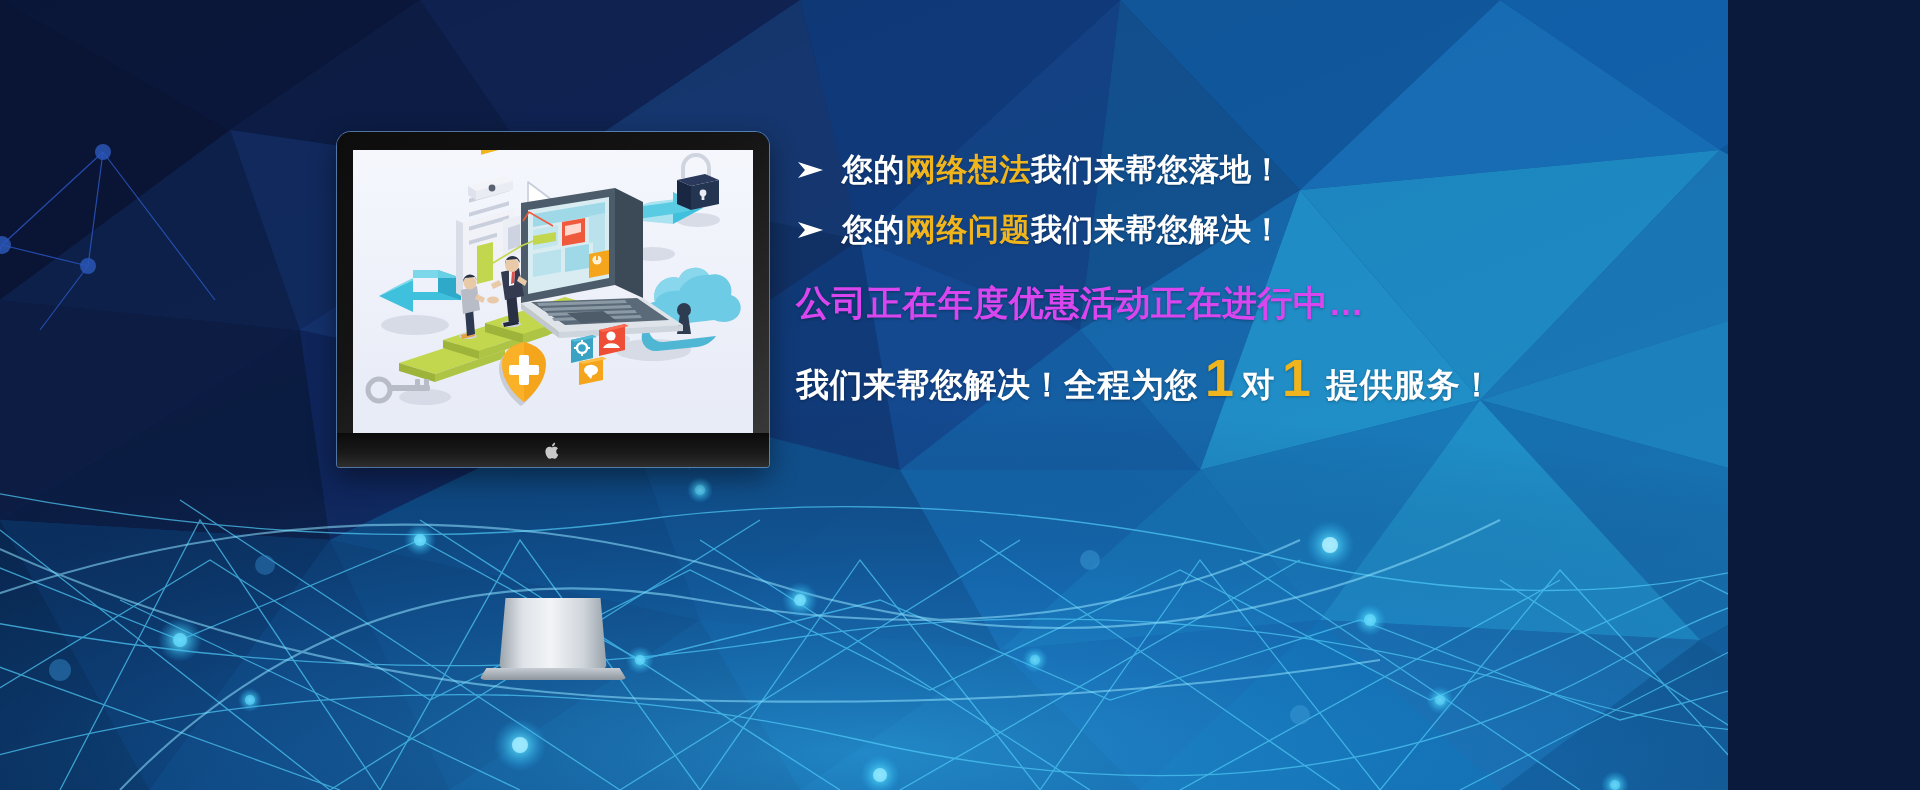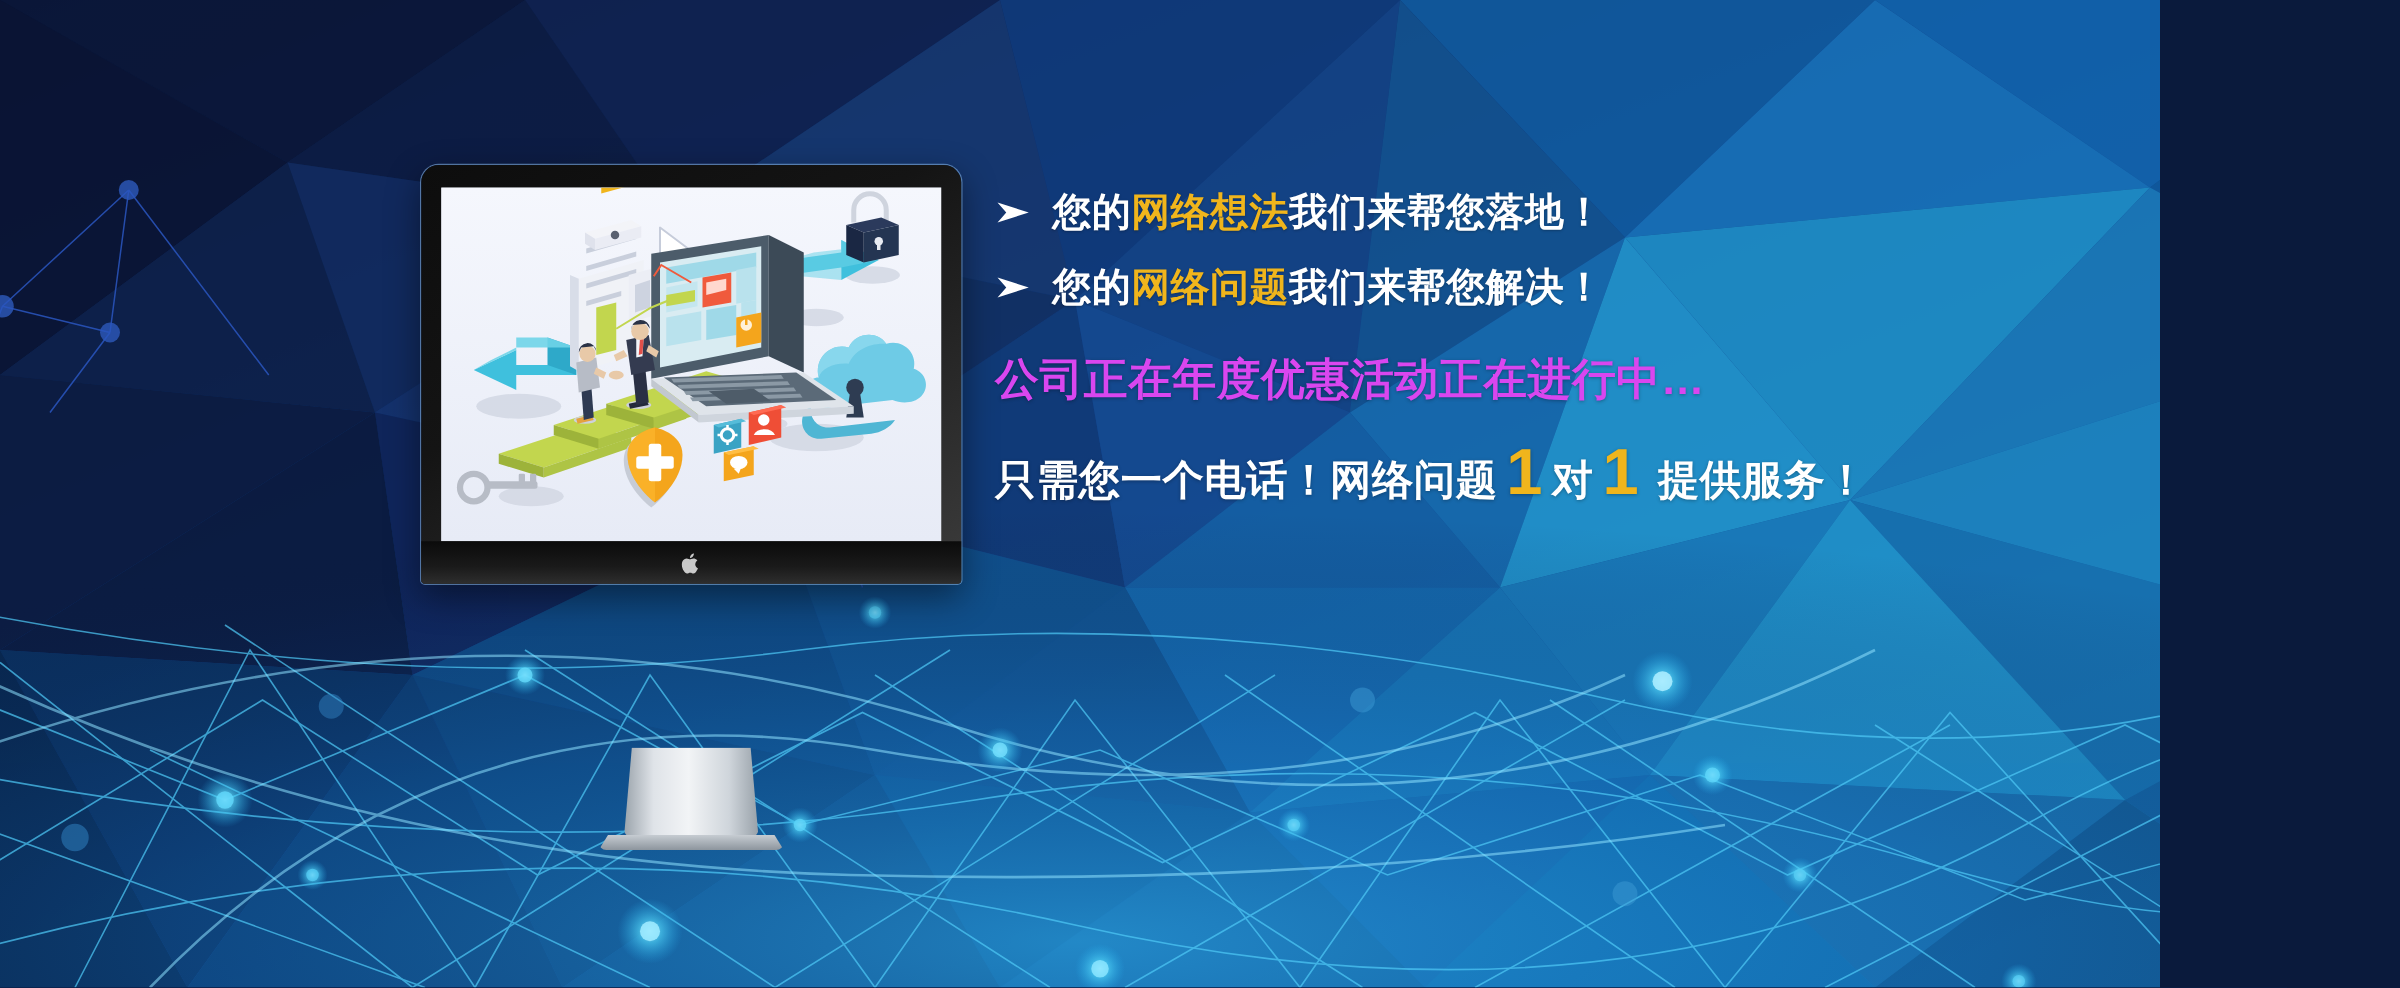--- a/index.html
+++ b/index.html
@@ -537,21 +537,21 @@
         <svg width="30" height="20" viewBox="0 0 30 20">
           <path d="M2 2 L27 10 L2 18 L9 10 Z" fill="#ffffff"></path>
         </svg>
       </span>
       <span class="btext"><span>您的</span><span class="hl">网络问题</span><span>我们来帮您解决！</span></span>
     </div>
 
     <div class="promo">公司正在年度优惠活动正在进行中…</div>
 
     <div class="promo2">
-      <span>只需您一个电话！网络问题</span>
+      <span>我们来帮您解决！全程为您</span>
       <span class="bignum">1</span>
       <span>对</span>
       <span class="bignum">1</span>
       <span class="sp"></span>
       <span>提供服务！</span>
     </div>
   </div>
 </div>
 
 </body></html>

